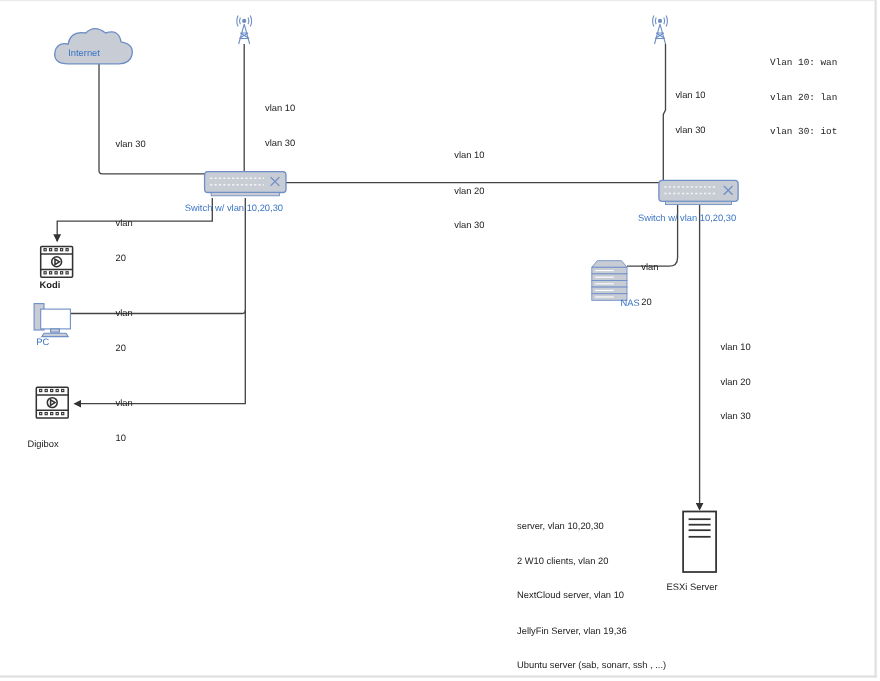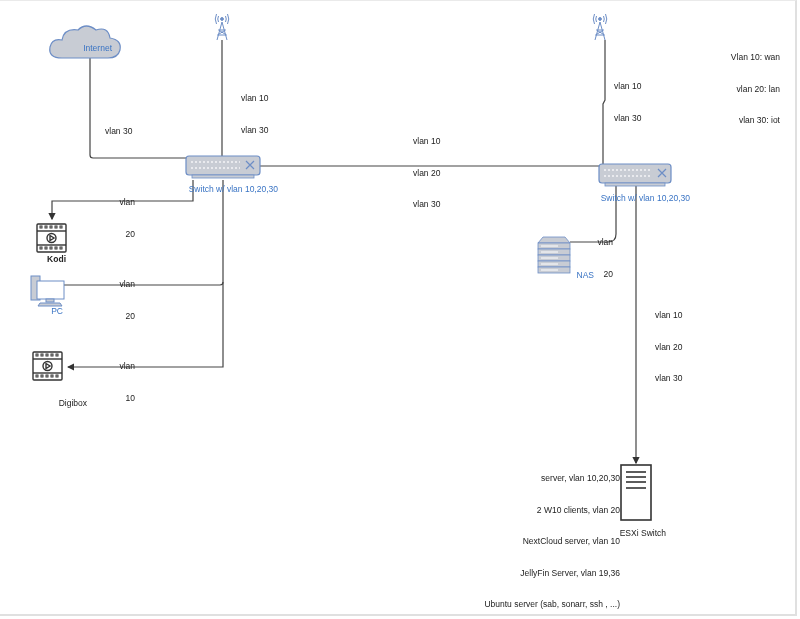--- a/index.html
+++ b/index.html
@@ -2,21 +2,21 @@
 <html><head>
 <meta charset="utf-8">
 <style>
   html, body { margin: 0; padding: 0; background: #ffffff; }
   body { width: 800px; height: 619px; position: relative; overflow: hidden;
          font-family: "Liberation Sans", sans-serif; }
   #canvas { position: absolute; left: 0; top: 0; width: 797px; height: 616px;
             border-right: 2px solid #e0e0e0; border-bottom: 2px solid #e0e0e0; border-top: 1px solid #eaeaea; box-sizing: border-box; }
   svg { position: absolute; left: 0; top: 0; }
   .lbl { position: absolute; font-size: 8.5px; color: #222; line-height: 10.5px; white-space: pre; }
-  .ctr { text-align: right; }
+  .ctr { text-align: left; }
   .blue { color: #3a74c4; }
 </style>
 </head>
 <body>
 
 <div id="canvas"></div>
 
 <svg width="800" height="619">
   <defs>
     <marker id="arr" markerWidth="6" markerHeight="6" refX="5" refY="3" orient="auto">
@@ -136,21 +136,21 @@
     <rect x="621" y="465" width="30" height="55"></rect>
     <line x1="626" y1="472" x2="646" y2="472"></line>
       <line x1="626" y1="477" x2="646" y2="477"></line>
     <line x1="626" y1="482" x2="646" y2="482"></line>
       <line x1="626" y1="488" x2="646" y2="488"></line>
   </g>
 </svg>
 
 <div class="lbl ctr blue" style="left:62px;top:43px;width:50px;">Internet</div>
 
-<div class="lbl ctr" style="left:700px;top:31px;width:80px;">
+<div class="lbl ctr" style="left:700px;top:31px;width:80px;font-family:Liberation Mono, monospace;">
   <div>Vlan 10: wan</div>
   <div>vlan 20: lan</div>
   <div>vlan 30: iot</div>
 </div>
 
 <div class="lbl" style="left:105px;top:126px;">vlan 30</div>
 
 <div class="lbl" style="left:241px;top:72px;">
   <div>vlan 10</div>
   <div>vlan 30</div>
@@ -179,34 +179,34 @@
 <div class="lbl ctr" style="left:105px;top:258px;width:30px;">
   <div>vlan</div>
   <div>20</div>
 </div>
 <div class="lbl ctr blue" style="left:33px;top:306px;width:30px;">PC</div>
 
 <div class="lbl ctr" style="left:105px;top:340px;width:30px;">
   <div>vlan</div>
   <div>10</div>
 </div>
-<div class="lbl ctr" style="left:37px;top:398px;width:50px;">Digibox</div>
+<div class="lbl ctr" style="left:25px;top:398px;width:50px;">Digibox</div>
 
 <div class="lbl ctr" style="left:583px;top:216px;width:30px;">
   <div>vlan</div>
   <div>20</div>
 </div>
 <div class="lbl ctr blue" style="left:539px;top:270px;width:30px;margin-left:25px;">NAS</div>
 
 <div class="lbl" style="left:655px;top:289px;">
   <div>vlan 10</div>
   <div>vlan 20</div>
   <div>vlan 30</div>
 </div>
 
 <div class="lbl ctr" style="left:470px;top:452px;width:150px;">
   <div>server, vlan 10,20,30</div>
   <div>2 W10 clients, vlan 20</div>
   <div>NextCloud server, vlan 10</div>
   <div>JellyFin Server, vlan 19,36</div>
   <div>Ubuntu server (sab, sonarr, ssh , ...)</div>
 </div>
-<div class="lbl ctr" style="left:606px;top:528px;width:60px;">ESXi Switch</div>
+<div class="lbl ctr" style="left:606px;top:528px;width:60px;">ESXi Server</div>
 
 </body></html>

